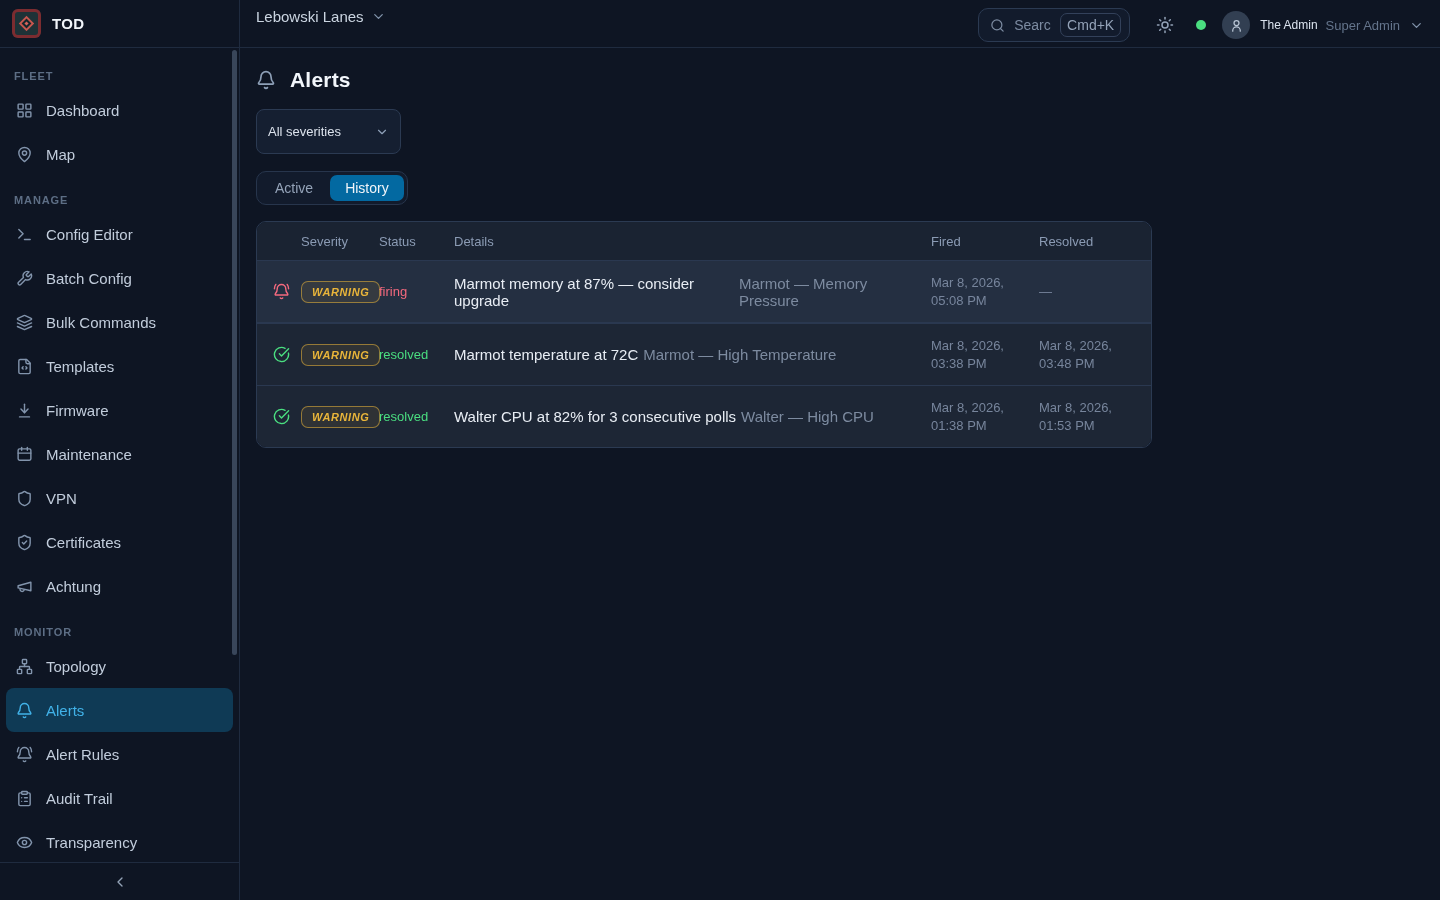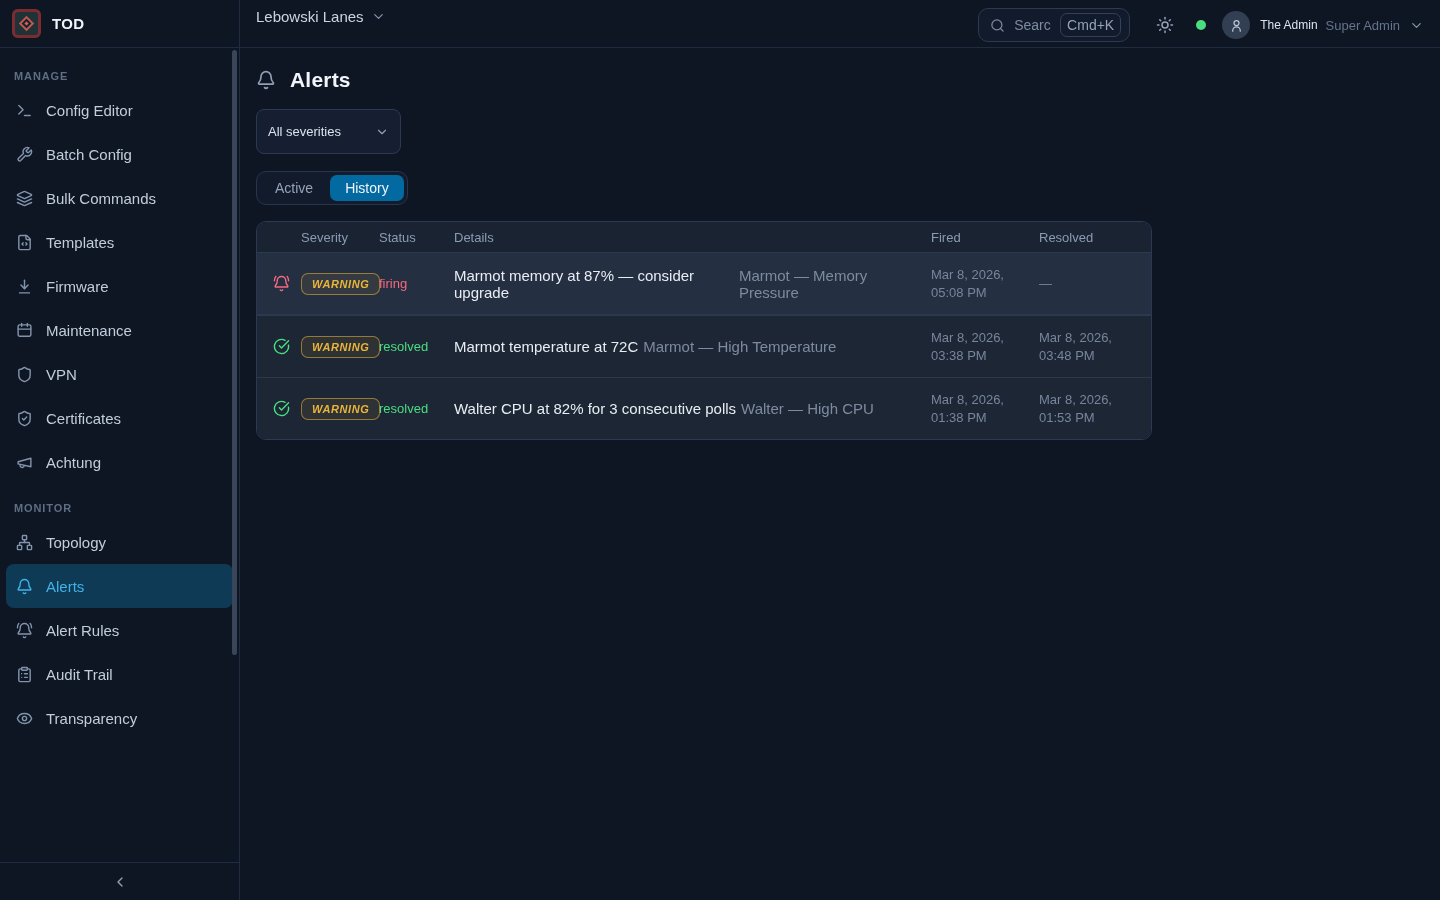--- a/index.html
+++ b/index.html
@@ -153,21 +153,21 @@
   .alerts-table {
     margin-top:16px;
     width:896px;
     border:1px solid #2b3a52; border-radius:10px;
     overflow:hidden;
   }
   .thead {
     display:grid;
     grid-template-columns:28px 78px 75px 1fr 108px 96px;
     align-items:center;
-    height:31px; padding:0 16px;
+    height:39px; padding:0 16px;
     background:#1a2332;
     border-bottom:1px solid #2a3850;
     color:#8b9bb4; font-size:13px;
   }
   .trow {
     display:grid;
     grid-template-columns:28px 78px 75px 1fr 108px 96px;
     align-items:center;
     height:62px; padding:0 16px;
     background:#1d2635;
@@ -204,20 +204,46 @@
     <div class="sidebar-header">
       <span class="logo">
         <span class="logo-diamond">
           <span class="logo-dot"></span>
         </span>
       </span>
       <span class="brand-name">TOD</span>
     </div>
 
     <nav class="sidebar-nav">
+  <div class="nav-section">
+    <div class="nav-section-label">FLEET</div>
+    <div class="nav-items">
+  <div class="nav-item">
+    <span class="nav-icon">
+                <svg viewBox="0 0 24 24" fill="none" stroke="currentColor" stroke-width="2" stroke-linecap="round" stroke-linejoin="round">
+                  <rect width="7" height="7" x="3" y="3" rx="1"></rect>
+                  <rect width="7" height="7" x="14" y="3" rx="1"></rect>
+                  <rect width="7" height="7" x="14" y="14" rx="1"></rect>
+                  <rect width="7" height="7" x="3" y="14" rx="1"></rect>
+                </svg>
+              </span>
+    <span class="nav-label">Dashboard</span>
+  </div>
+
+  <div class="nav-item">
+    <span class="nav-icon">
+                <svg viewBox="0 0 24 24" fill="none" stroke="currentColor" stroke-width="2" stroke-linecap="round" stroke-linejoin="round">
+                  <path d="M20 10c0 6-8 12-8 12s-8-6-8-12a8 8 0 0 1 16 0Z"></path>
+                  <circle cx="12" cy="10" r="3"></circle>
+                </svg>
+              </span>
+    <span class="nav-label">Map</span>
+  </div>
+</div>
+  </div>
 
   <div class="nav-section">
     <div class="nav-section-label">MANAGE</div>
     <div class="nav-items">
   <div class="nav-item">
     <span class="nav-icon">
                 <svg viewBox="0 0 24 24" fill="none" stroke="currentColor" stroke-width="2" stroke-linecap="round" stroke-linejoin="round">
                   <polyline points="4 17 10 11 4 5"></polyline>
                   <line x1="12" x2="20" y1="19" y2="19"></line>
                 </svg>

